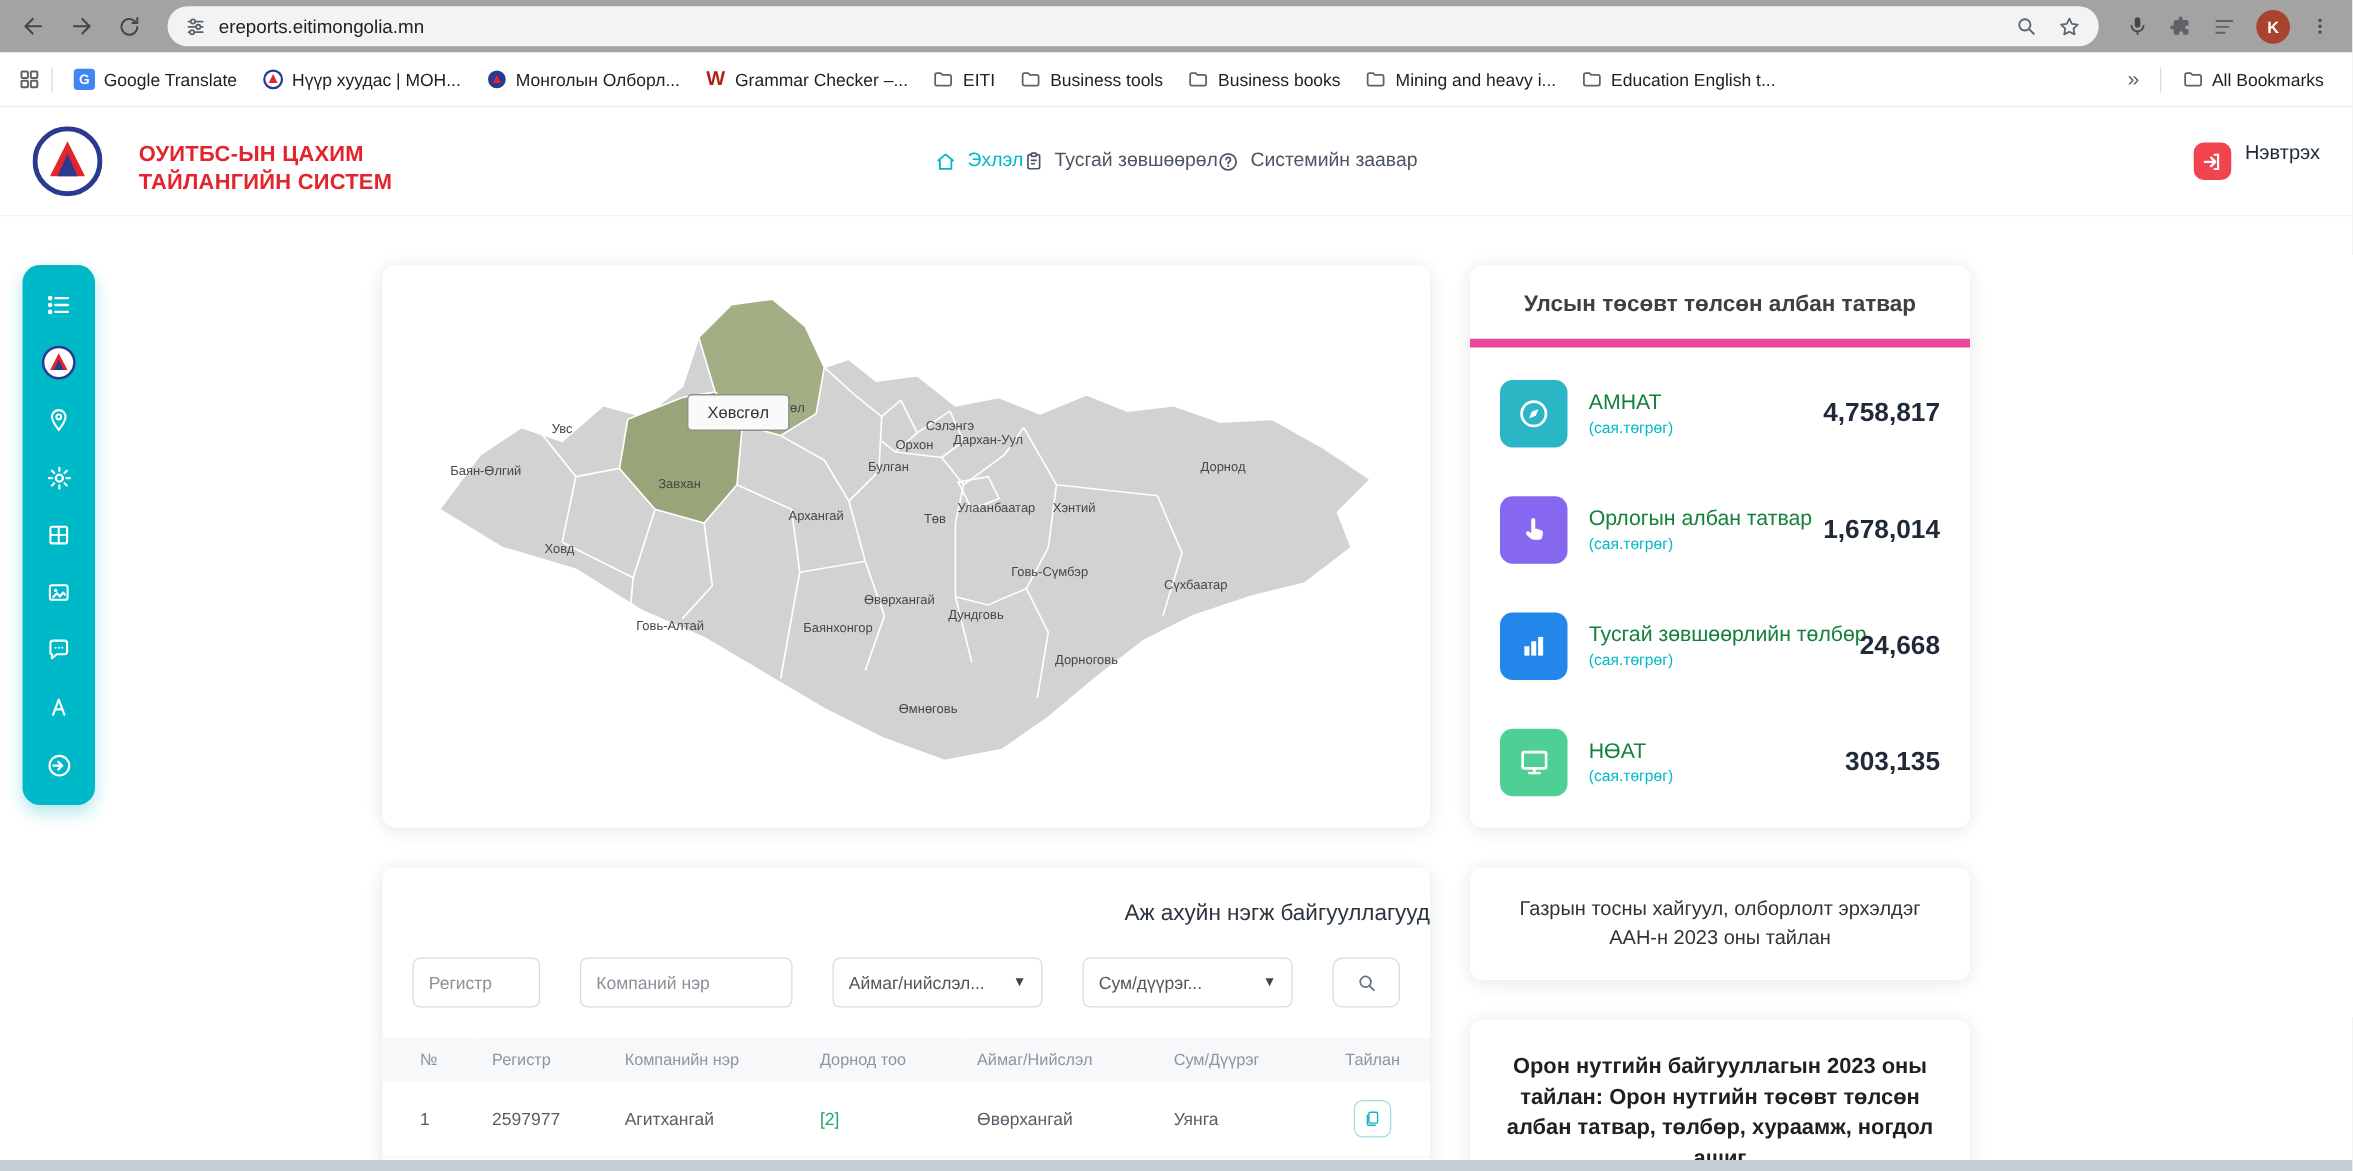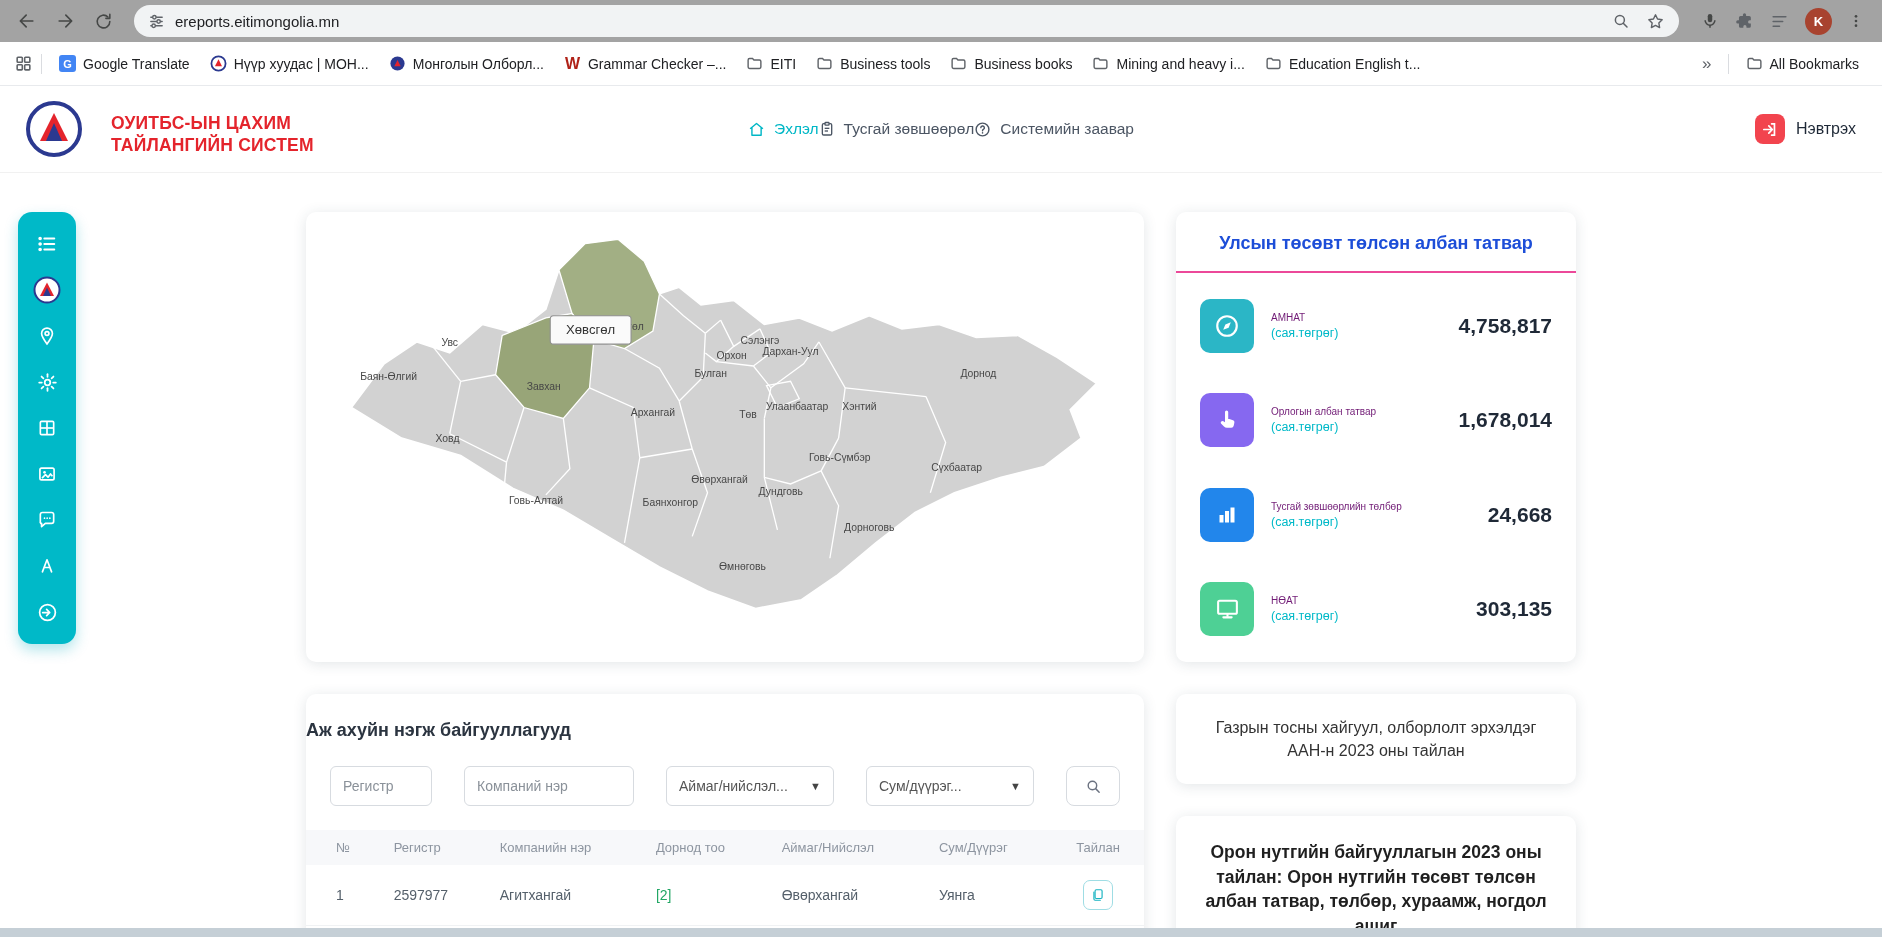--- a/index.html
+++ b/index.html
@@ -29,21 +29,21 @@
   .fav-w { color:#b02218; font-size:16px; }
   .chev2 { color:#5f6368; font-size:17px; padding:0 8px; }
 
   
   .site-header { position:relative; display:flex; align-items:center; height:86px; padding:0 26px; background:#fff; box-shadow:0 1px 0 #f1f1f1; }
   .brand { display:flex; align-items:flex-end; gap:29px; }
   .brand-title { color:#e4242c; font-weight:bold; font-size:17.5px; line-height:1.25; letter-spacing:.2px; }
   .main-nav { position:absolute; left:50%; top:50%; transform:translate(-50%,-50%); display:flex; align-items:center; }
   .nav-item { display:flex; align-items:center; gap:9px; font-size:15.5px; color:#4b5563; cursor:pointer; }
   .nav-item.active { color:#00b7c6; }
-  .login { margin-left:auto; display:flex; align-items:center; gap:11px; font-size:16px; color:#1f2937; cursor:pointer; }
+  .login { margin-left:auto; display:flex; align-items:flex-start; gap:11px; font-size:16px; color:#1f2937; cursor:pointer; }
   .login-icon { width:30px; height:30px; border-radius:8px; background:#f2444e; display:flex; align-items:center; justify-content:center; }
 
   
   .side-rail { position:absolute; left:18px; top:212px; width:58px; border-radius:14px; background:#00b9c8;
     display:flex; flex-direction:column; align-items:center; padding:13px 0; gap:8px; box-shadow:0 6px 14px rgba(0,170,190,.3); }
   .rail-btn { width:38px; height:38px; border-radius:9px; display:flex; align-items:center; justify-content:center; cursor:pointer; }
 
   
   .main { position:absolute; left:306px; top:212px; width:1270px; display:flex; gap:32px; align-items:flex-start; }
   .col-left { width:838px; flex:none; }
@@ -56,32 +56,32 @@
   .country { fill:#d2d2d2; stroke:#fff; stroke-width:1.4; }
   .border { stroke:#fff; stroke-width:1.2; fill:none; }
   .hl1 { fill:#a2af84; stroke:#fff; stroke-width:1.2; }
   .hl2 { fill:#98a578; stroke:#fff; stroke-width:1.2; }
   .prov-label { font-size:9.5px; fill:#474747; text-anchor:middle; font-family:"Liberation Sans",sans-serif; }
   .tip-rect { fill:#fafafa; stroke:#8f8f8f; stroke-width:1; }
   .tip-text { font-size:12px; fill:#333; text-anchor:middle; font-family:"Liberation Sans",sans-serif; }
 
   
   .stats-card { height:450px; display:flex; flex-direction:column; }
-  .stats-title { font-size:18px; font-weight:bold; color:#1d4ed8; text-align:center; padding:21px 12px 17px; border-bottom:2px solid #ec4899; }
+  .stats-title { font-size:18px; font-weight:bold; color:#404040; text-align:center; padding:21px 12px 17px; border-bottom:7px solid #ec4899; }
   .stats-body { flex:1; display:flex; flex-direction:column; justify-content:space-around; padding:6px 0; }
   .stat-row { display:flex; align-items:center; padding:6px 24px; gap:17px; }
   .stat-tile { width:54px; height:54px; border-radius:10px; flex:none; display:flex; align-items:center; justify-content:center; }
   .stat-meta { min-width:0; }
-  .stat-name { font-size:10px; color:#701a75; white-space:nowrap; }
+  .stat-name { font-size:17px; color:#15803d; white-space:nowrap; }
   .stat-unit { font-size:12.5px; color:#00b9c8; margin-top:3px; }
   .stat-value { margin-left:auto; font-size:21px; font-weight:bold; color:#1f2937; white-space:nowrap; }
 
   
   .companies-card { margin-top:32px; padding-top:26px; min-height:260px; overflow:hidden; }
-  .companies-title { text-align:left; font-size:18px; font-weight:bold; color:#2b3440; }
+  .companies-title { text-align:right; font-size:18px; font-weight:normal; color:#2b3440; }
   .filters { display:flex; justify-content:center; align-items:center; gap:32px; margin:25px 0 24px; }
   .f-input, .f-select { height:40px; border:1px solid #d7dbe0; border-radius:6px; padding:0 12px; font-size:14px; color:#4a4a4a; background:#fff; font-family:"Liberation Sans",sans-serif; }
   .f-input::placeholder { color:#8a9199; }
   .f-select { display:flex; align-items:center; justify-content:space-between; gap:8px; color:#555; cursor:pointer; }
   .f-select .chev { color:#444; font-size:11px; }
   .w1 { width:102px; } .w2 { width:170px; } .w3 { width:168px; } .w4 { width:168px; }
   .search-btn { width:54px; height:40px; border:1px solid #d7dbe0; border-radius:8px; background:#fff; display:flex; align-items:center; justify-content:center; cursor:pointer; }
   table { width:100%; border-collapse:collapse; font-size:14px; }
   thead th { background:#f7f8fa; color:#8d95a0; font-weight:normal; font-size:13px; text-align:left; padding:10px 12px; }
   thead th:first-child { padding-left:30px; }

